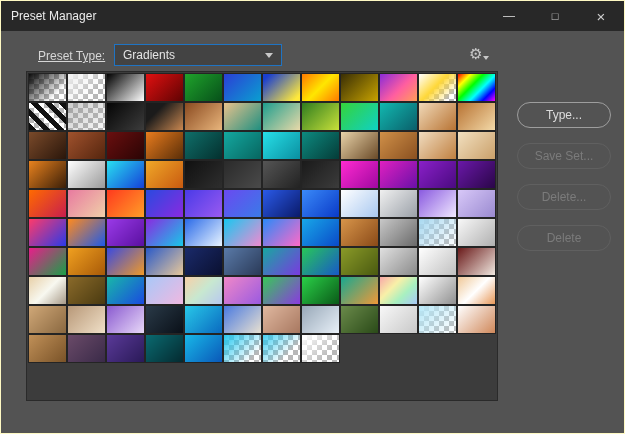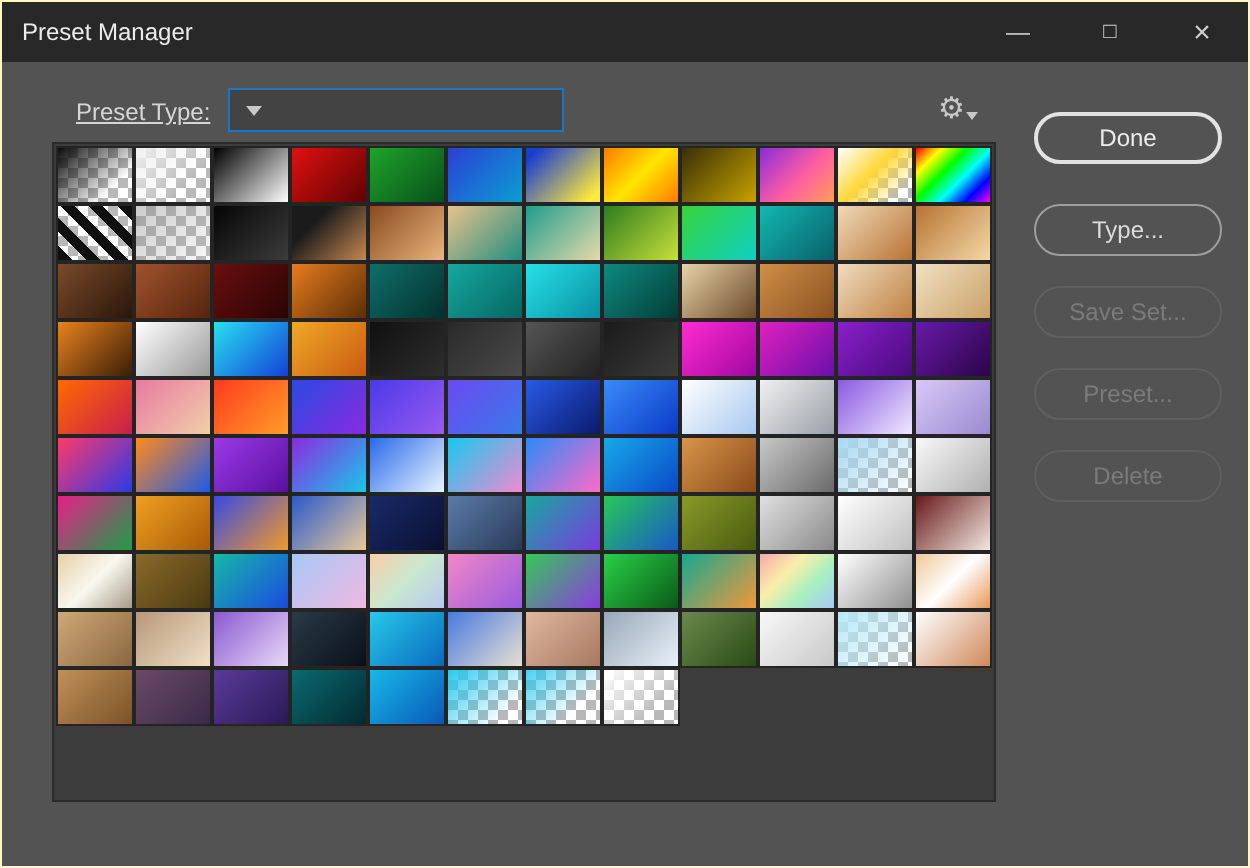--- a/index.html
+++ b/index.html
@@ -125,20 +125,21 @@
     <span class="titlebar-title">Preset Manager</span>
     <span class="titlebar-spacer"></span>
     <span class="win-btn minimize">—</span>
     <span class="win-btn maximize">□</span>
     <span class="win-btn close">×</span>
   </div>
 
   <span class="preset-type-label">Preset Type:</span>
 
   <div class="preset-type-select">
+    <span class="select-value">Gradients</span>
     <span class="chevron-down"></span>
   </div>
 
   <div class="gear-button">
     <span>⚙</span>
     <span class="gear-caret"></span>
   </div>
 
   <div class="grid-panel">
       <div class="swatch checker">
@@ -484,19 +485,18 @@
         <div class="grad" style="background-image: linear-gradient(135deg, rgb(40, 200, 240), rgba(255, 255, 255, 0) 80%);"></div>
       </div>
       <div class="swatch checker">
         <div class="grad" style="background-image: linear-gradient(135deg, rgba(40, 200, 240, 0.85), rgba(255, 255, 255, 0) 70%);"></div>
       </div>
       <div class="swatch checker">
         <div class="grad" style="background-image: linear-gradient(135deg, rgb(255, 255, 255), rgba(255, 255, 255, 0) 75%);"></div>
       </div>
     </div>
 
-  <button class="side-btn primary">Done</button>
   <button class="side-btn normal">Type...</button>
   <button class="side-btn disabled save">Save Set...</button>
-  <button class="side-btn disabled rename">Preset...</button>
+  <button class="side-btn disabled rename">Delete...</button>
   <button class="side-btn disabled delete">Delete</button>
 
 </div>
 
 </body></html>

